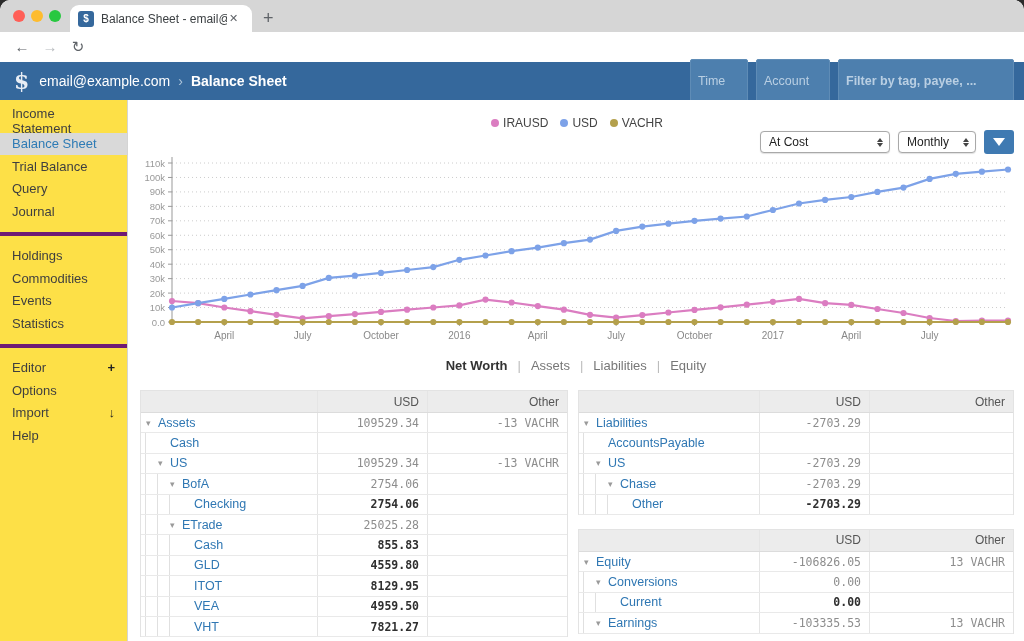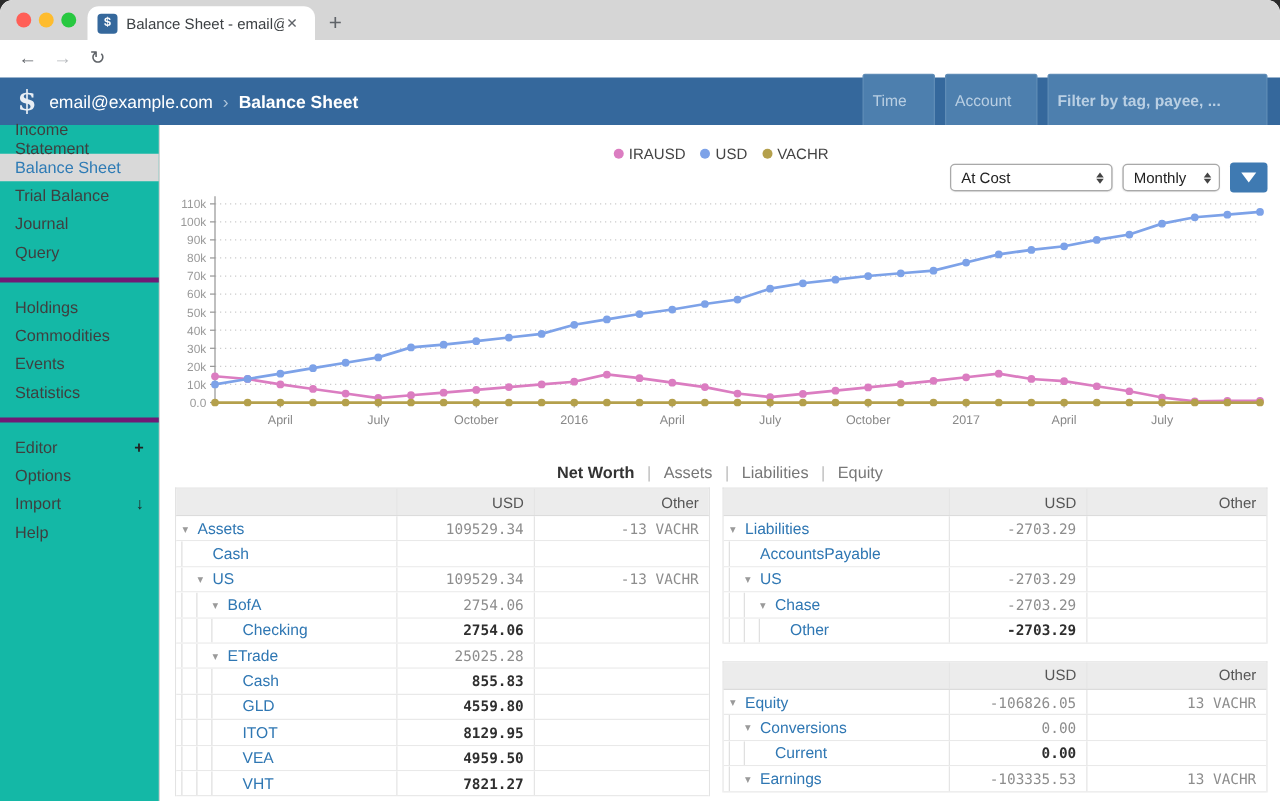--- a/index.html
+++ b/index.html
@@ -44,22 +44,22 @@
   .crumb-email { color:#fff; font-size:14px; text-decoration:none; }
   .crumb-sep { color:#aec5da; margin:0 8px; font-size:14px; }
   .crumb-title { color:#fff; font-size:14px; font-weight:bold; }
   .hfilters { margin-left:auto; display:flex; gap:8px; padding-right:10px; }
   .hfilters input { background:#4d7fae; border:1px solid #5f8cb6; border-radius:2px; height:45px;
                     color:#dde8f2; font-size:12.5px; padding:0 7px; outline:none; font-family:"Liberation Sans",sans-serif; }
   .hfilters input::placeholder { color:#b9cfe3; opacity:1; }
   .f-time{ width:58px; } .f-account{ width:74px; } .f-filter{ width:176px;font-weight:bold; }
 
   
-  .sidebar { position:absolute; left:0; top:100px; width:128px; height:541px; background:#14b8a6;
-             border-right:1px solid #d4d4d4; }
+  .sidebar { position:absolute; left:0; top:100px; width:128px; height:541px; background:#fde047;
+             border-right:1px solid #d4d4d4; padding-top:10px; }
   .side-group + .side-group { border-top:4px solid #701a75; margin-top:9px; padding-top:9px; }
   .side-item { display:flex; align-items:center; height:22.5px; padding:0 12px; font-size:13px;
                color:#3f3f3f; text-decoration:none; cursor:pointer; }
   .side-item.active { background:#d9d9d9; color:#2e7bb5; }
   .side-suffix { margin-left:auto; color:#222; font-size:13px; font-weight:bold; }
 
   
   .main { position:absolute; left:128px; top:100px; width:896px; height:541px; background:#fff; }
   .chart-header { position:absolute; left:12px; right:10px; top:16px; height:26px;
                   display:flex; align-items:center;flex-direction:column; }
@@ -76,21 +76,21 @@
   .stepper .up { border-bottom:4px solid #444; }
   .stepper .dn { border-top:4px solid #444; }
   .chart-toggle { width:30px; height:24px; background:#3f7ab2; border-radius:3px;
                   display:flex; align-items:center; justify-content:center; cursor:pointer; }
   .chart-toggle i { display:block; width:0; height:0; border-left:6px solid transparent;
                     border-right:6px solid transparent; border-top:8px solid #fff; }
 
   #chart-svg { position:absolute; left:0; top:48px; }
   #chart-svg text { font-family:"Liberation Sans", sans-serif; }
 
-  .chart-tabs { position:absolute; left:0; top:258px; width:100%; text-align:center; font-size:13px;margin-top:12px; }
+  .chart-tabs { position:absolute; left:0; top:258px; width:100%; text-align:center; font-size:13px; }
   .ctab { color:#777; text-decoration:none; cursor:pointer; }
   .ctab.active { color:#333; font-weight:bold; }
   .tab-sep { color:#bbb; margin:0 10px; }
 
   
   .sheets { position:absolute; left:12px; top:290px; display:flex; gap:10px; }
   .tbl { border:1px solid #e3e3e3; border-bottom:none; }
   .tbl-assets { width:428px; } .tbl-right { width:436px; }
   .trow { display:flex; height:20.4px; border-bottom:1px solid #e9e9e9; align-items:stretch; background:#fff; }
   .trow.thead { height:22px; background:#ececec; border-bottom:1px solid #dcdcdc; }
@@ -159,24 +159,24 @@
         <a class="side-item">
           <span>Income Statement</span>
         </a>
         <a class="side-item active">
           <span>Balance Sheet</span>
         </a>
         <a class="side-item">
           <span>Trial Balance</span>
         </a>
         <a class="side-item">
+          <span>Query</span>
+        </a>
+        <a class="side-item">
           <span>Journal</span>
-        </a>
-        <a class="side-item">
-          <span>Query</span>
         </a>
       </div>
       <div class="side-group">
         <a class="side-item">
           <span>Holdings</span>
         </a>
         <a class="side-item">
           <span>Commodities</span>
         </a>
         <a class="side-item">

